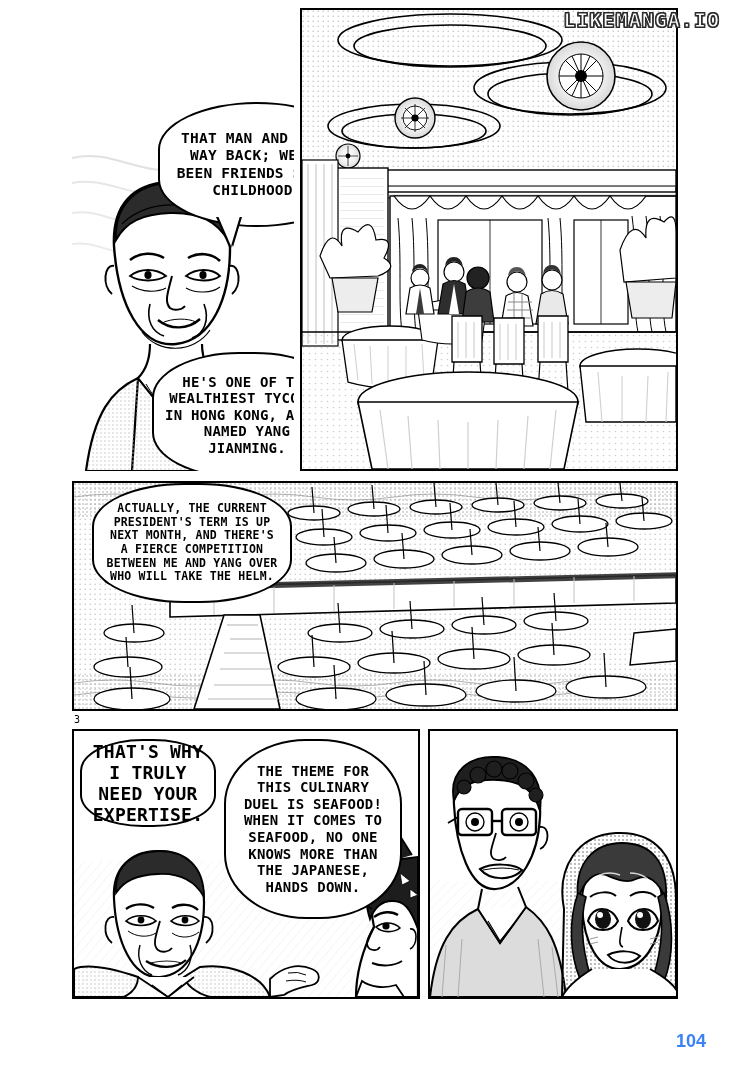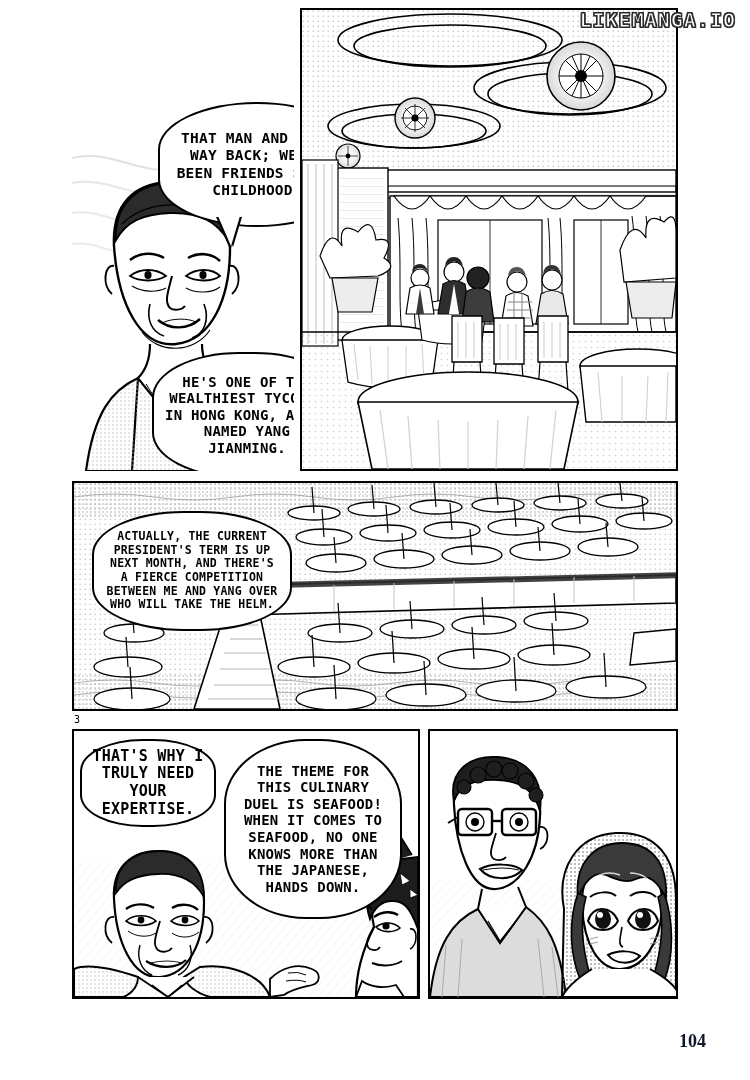--- a/index.html
+++ b/index.html
@@ -17,21 +17,21 @@
   .page {
     position: absolute;
     inset: 0;
     background: #ffffff;
   }
 
   
   .watermark {
     position: absolute;
     top: 8px;
-    right: 14px;
+    right: 30px;
     font-family: "DejaVu Sans Mono", monospace;
     font-weight: bold;
     font-size: 20px;
     letter-spacing: 1px;
     color: #ffffff;
     -webkit-text-stroke: 1px #2b2b2b;
     text-shadow:
       -1px -1px 0 #2b2b2b, 1px -1px 0 #2b2b2b,
       -1px  1px 0 #2b2b2b, 1px  1px 0 #2b2b2b;
     z-index: 60;
@@ -94,46 +94,46 @@
     border-right: 9px solid transparent;
     border-top: 30px solid #fff;
     filter: drop-shadow(-2px 1px 0 #000) drop-shadow(2px 1px 0 #000);
   }
 
   
   #b2 { left: 80px; top: 344px; width: 190px; height: 126px; }
   #b2 p { font-size: 14px; }
 
   
-  #b3 { left: 18px; top: 28px; width: 200px; height: 120px; }
+  #b3 { left: 18px; top: 0; width: 200px; height: 120px; }
   #b3 p { font-size: 11.5px; }
   #b4 { left: 420px; top: 16px; width: 172px; height: 72px; }
   #b4 p { font-size: 13px; }
 
   
   #b5 { left: 6px; top: 8px; width: 136px; height: 88px; }
-  #b5 p { font-size: 15px; }
+  #b5 p { font-size: 18px; }
   #b6 { left: 150px; top: 8px; width: 178px; height: 180px; }
   #b6 p { font-size: 14px; }
 
   
   #b7 { left: 88px; top: 6px; width: 146px; height: 126px; }
   #b7 p { font-size: 13px; }
   #b8 { left: 4px; top: 152px; width: 112px; height: 100px; }
   #b8 p { font-size: 10.5px; }
 
   
   .page-num {
     position: absolute;
     right: 44px;
     bottom: 28px;
-    font-family: Liberation Serif, serif;
+    font-family: Liberation Sans, sans-serif;
     font-size: 18px;
     font-weight: bold;
-    color: #0f172a;
+    color: #3b82f6;
   }
   .panel-num {
     position: absolute;
     left: 74px;
     top: 714px;
     font-family: "DejaVu Sans Mono", monospace;
     font-size: 10px;
     color: #000;
   }
 

